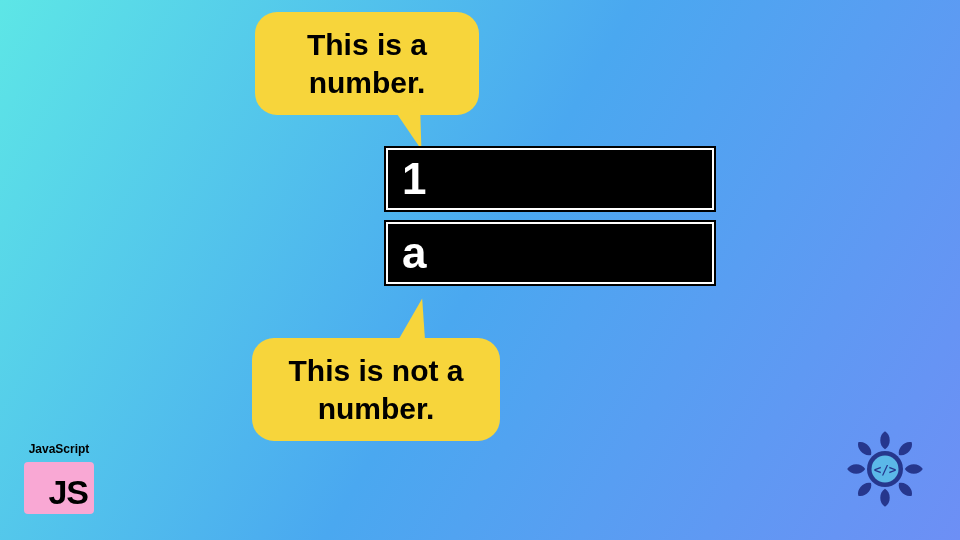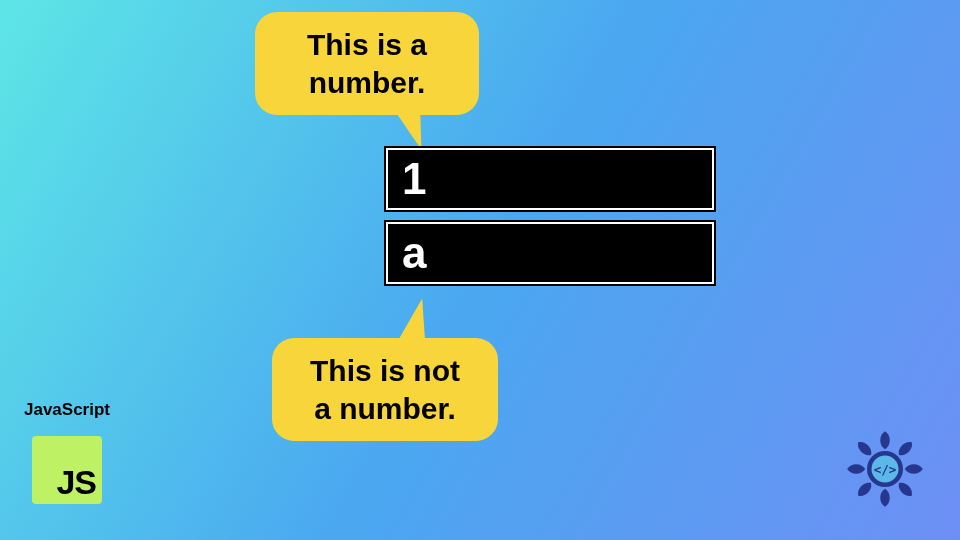--- a/index.html
+++ b/index.html
@@ -17,21 +17,21 @@
     background: #f7d53b;
     border-radius: 22px;
     padding: 14px 26px;
     font-weight: 900;
     font-size: 30px;
     line-height: 1.25;
     color: #000;
     text-align: center;
   }
   .bubble.top { left: 255px; top: 12px; width: 224px; }
-  .bubble.bottom { left: 272px; top: 338px; width: 226px; }
+  .bubble.bottom { left: 252px; top: 338px; width: 248px; }
 
   .tail {
     position: absolute;
     width: 0; height: 0;
   }
   .tail.down {
     left: 400px; top: 103px;
     border-left: 14px solid transparent;
     border-right: 14px solid transparent;
     border-top: 48px solid #f7d53b;
@@ -65,31 +65,31 @@
   .field.two { top: 222px; }
 
   .js-badge {
     position: absolute;
     left: 24px;
     bottom: 20px;
     text-align: center;
   }
   .js-badge .label {
     font-weight: 900;
-    font-size: 17px;
+    font-size: 12px;
     color: #000;
     margin-bottom: 4px;
   }
   .js-badge .box {
     width: 70px;
-    height: 68px;
-    background: #bef264;
+    height: 52px;
+    background: #f9a8d4;
     border-radius: 4px;
     position: relative;
-    margin: 16px auto;
+    margin: 6px auto;
   }
   .js-badge .box span {
     position: absolute;
     right: 6px;
     bottom: 2px;
     font-family: "Arial Black", Arial, sans-serif;
     font-weight: 900;
     font-size: 34px;
     color: #000;
     letter-spacing: -1px;

